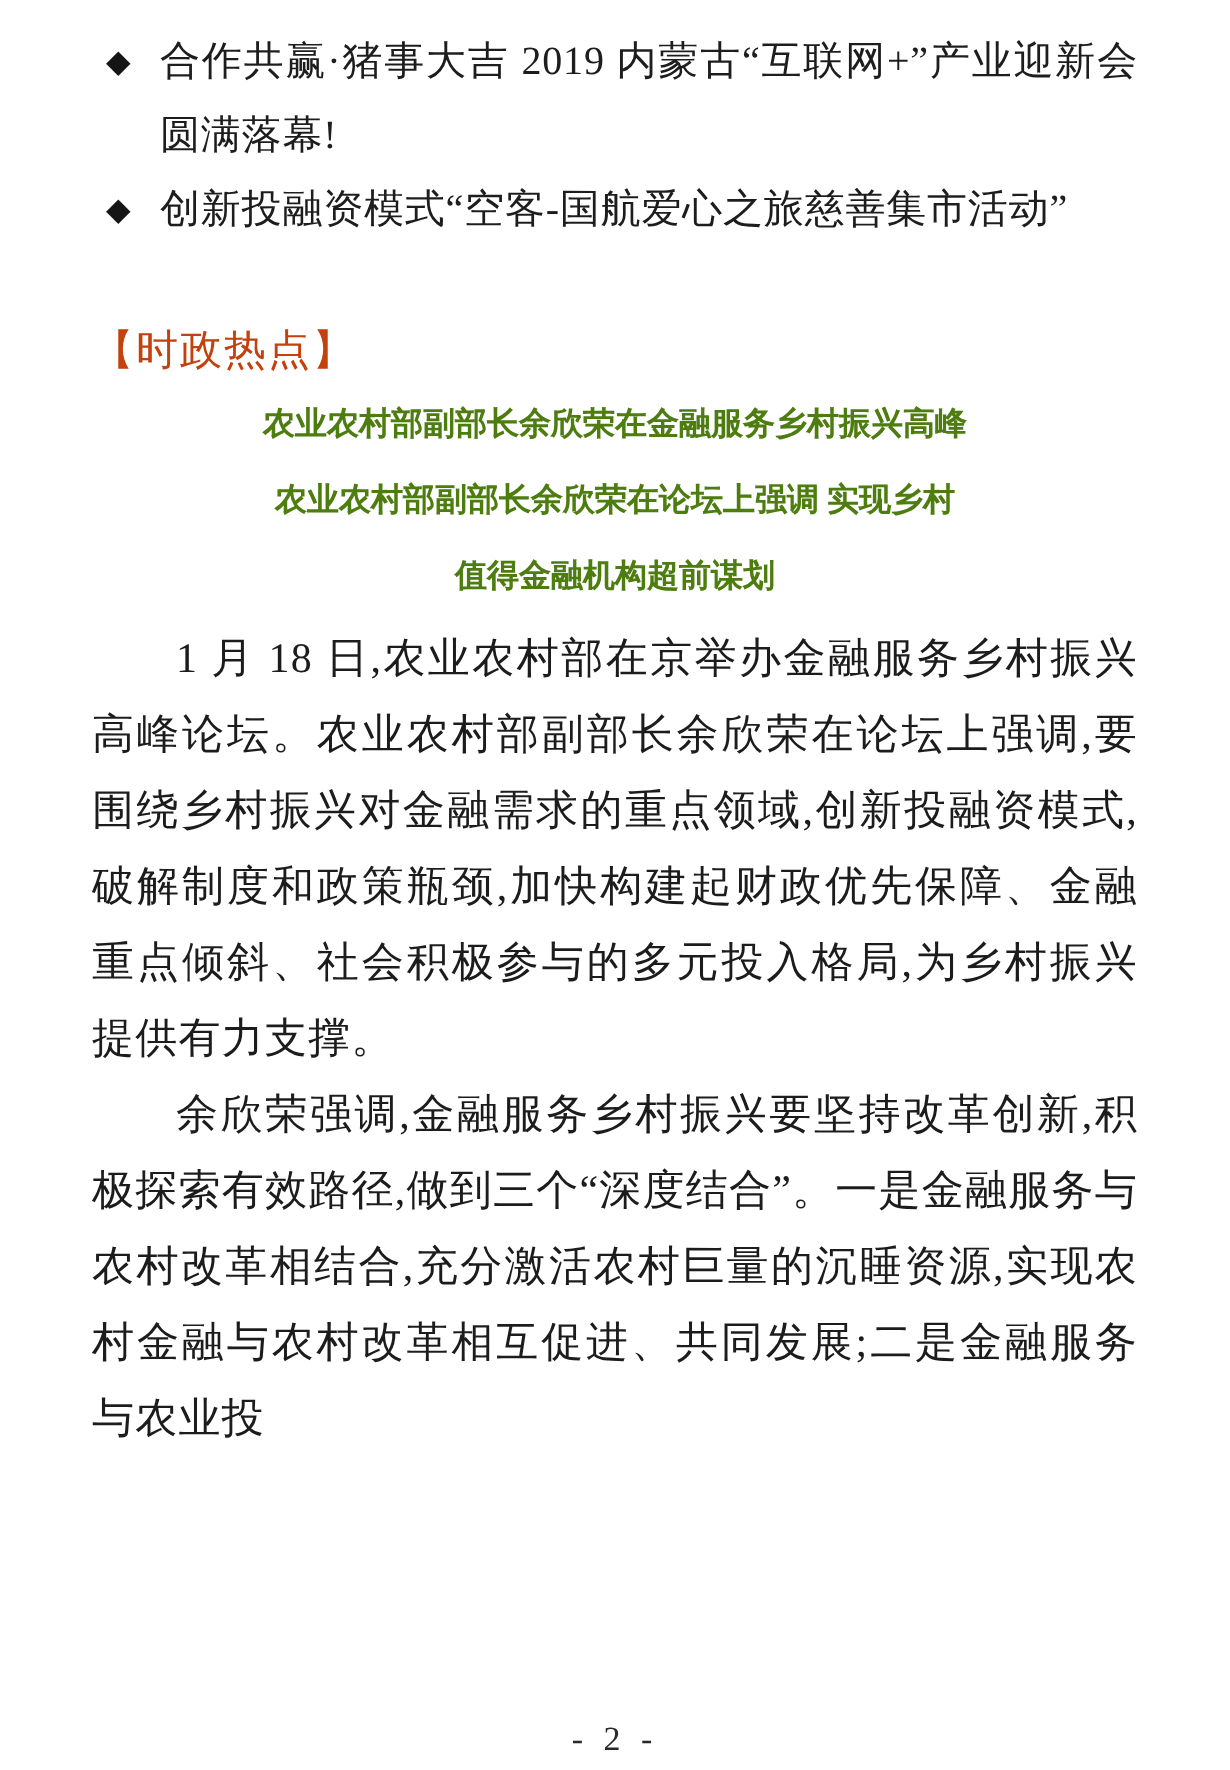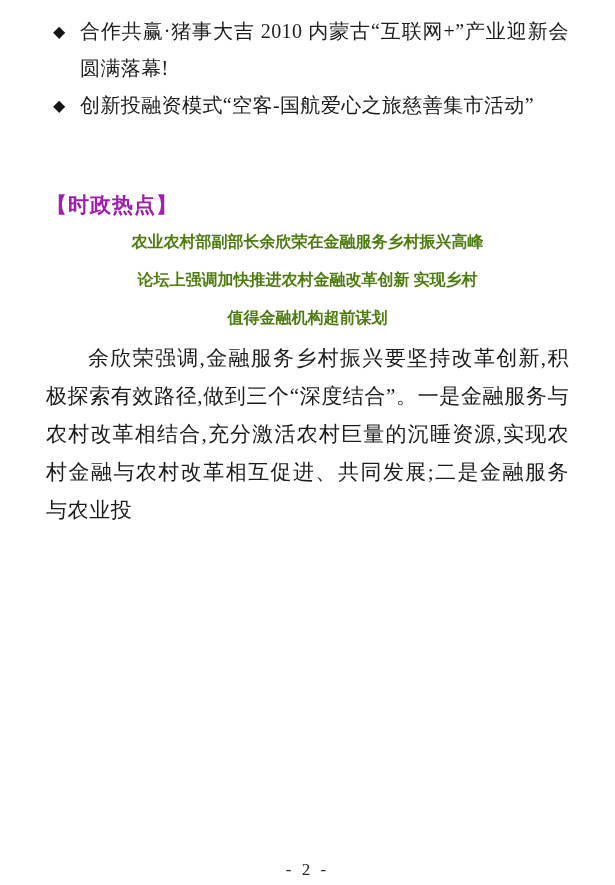--- a/index.html
+++ b/index.html
@@ -37,27 +37,27 @@
     color: #151515;
   }
   .bullet-text {
     flex: 1;
     letter-spacing: 0.4px;
     text-align: justify;
   }
 
   
   .section-header {
-    margin-top: 67px;
+    margin-top: 38px;
     font-family: "Liberation Sans", sans-serif;
-    font-weight: 700;
+    font-weight: 400;
     font-size: 21px;
     line-height: 27px;
     letter-spacing: 1px;
-    color: #a21caf;
+    color: #c2410c;
   }
 
   
   .article-title {
     margin-top: 5px;
     font-weight: 700;
     font-size: 16px;
     line-height: 38px;
     text-align: center;
     color: #4d7c0f;
@@ -93,35 +93,36 @@
   }
 </style>
 </head>
 <body>
 
 <div class="page">
 
   <div class="bullet-list">
     <div class="bullet-item">
       <span class="bullet-marker">◆</span>
-      <span class="bullet-text">合作共赢·猪事大吉 2010 内蒙古“互联网+”产业迎新会圆满落幕!</span>
+      <span class="bullet-text">合作共赢·猪事大吉 2019 内蒙古“互联网+”产业迎新会圆满落幕!</span>
     </div>
     <div class="bullet-item">
       <span class="bullet-marker">◆</span>
       <span class="bullet-text">创新投融资模式“空客-国航爱心之旅慈善集市活动”</span>
     </div>
   </div>
 
   <div class="section-header">【时政热点】</div>
 
   <div class="article-title">
     <div class="title-line">农业农村部副部长余欣荣在金融服务乡村振兴高峰</div>
-    <div class="title-line">论坛上强调加快推进农村金融改革创新 实现乡村</div>
+    <div class="title-line">农业农村部副部长余欣荣在论坛上强调 实现乡村</div>
     <div class="title-line">值得金融机构超前谋划</div>
   </div>
 
   <div class="article-body">
+    <p>1 月 18 日,农业农村部在京举办金融服务乡村振兴高峰论坛。农业农村部副部长余欣荣在论坛上强调,要围绕乡村振兴对金融需求的重点领域,创新投融资模式,破解制度和政策瓶颈,加快构建起财政优先保障、金融重点倾斜、社会积极参与的多元投入格局,为乡村振兴提供有力支撑。</p>
     <p>余欣荣强调,金融服务乡村振兴要坚持改革创新,积极探索有效路径,做到三个“深度结合”。一是金融服务与农村改革相结合,充分激活农村巨量的沉睡资源,实现农村金融与农村改革相互促进、共同发展;二是金融服务与农业投</p>
   </div>
 
   <div class="page-number">- 2 -</div>
 
 </div>
 
 </body></html>

